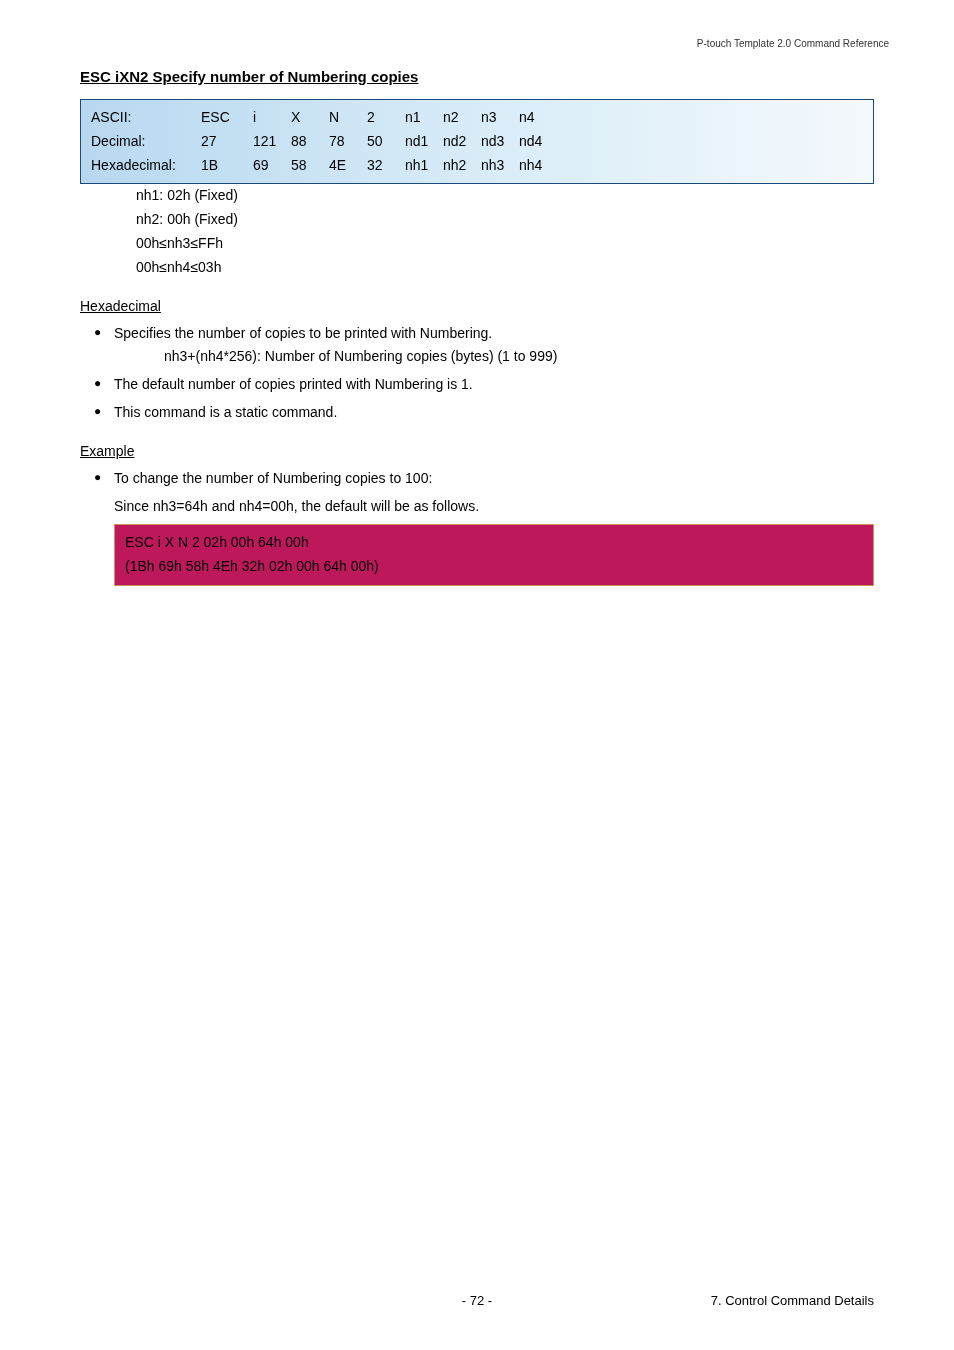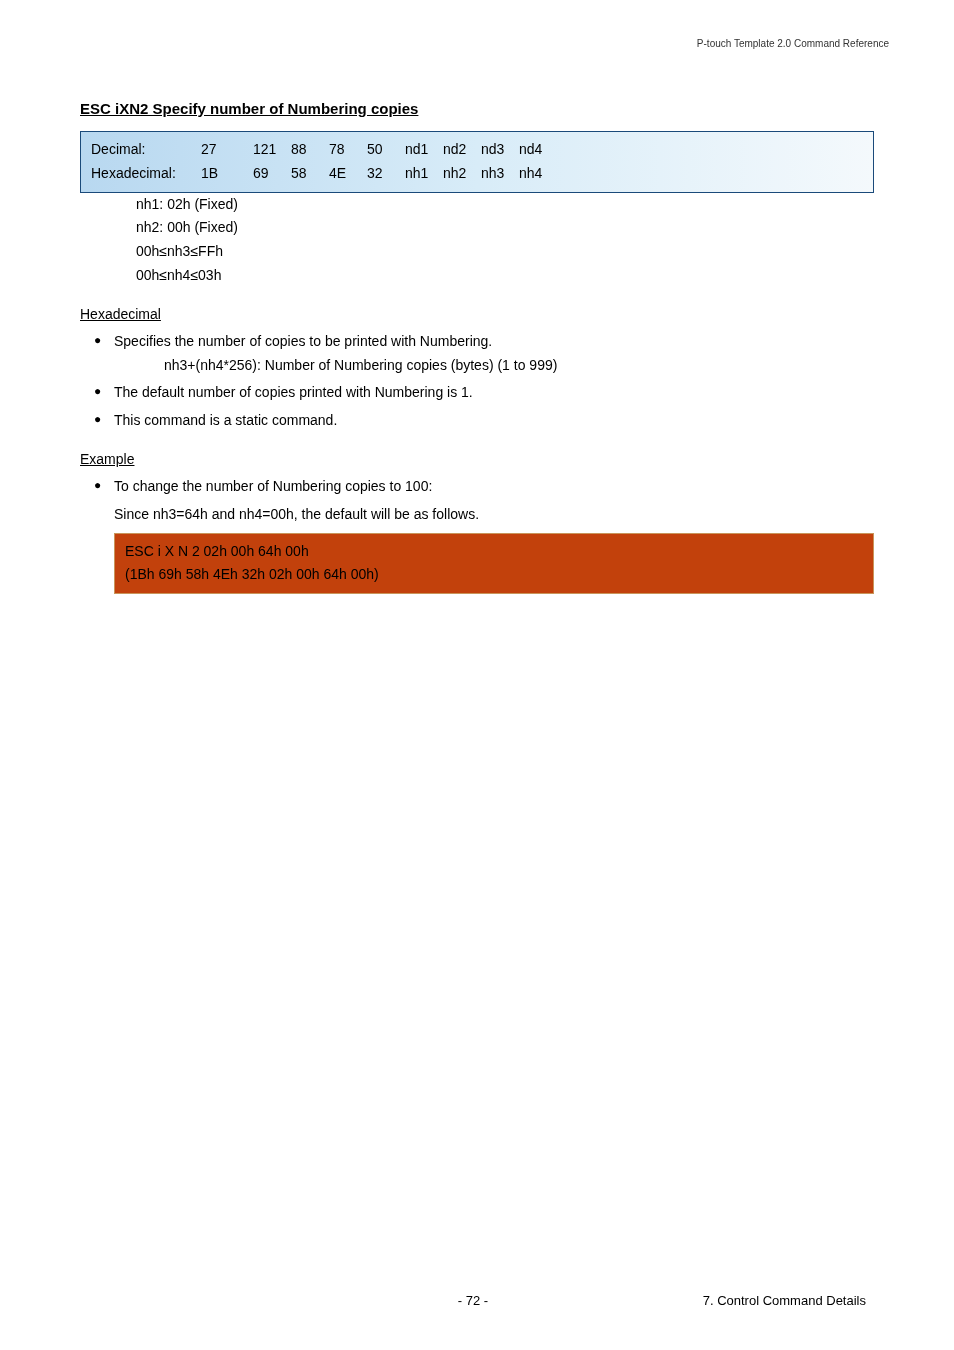--- a/index.html
+++ b/index.html
@@ -13,21 +13,21 @@
     font-size: 14px;
   }
   .header-right {
     position: absolute;
     top: 38px;
     right: 65px;
     font-size: 10px;
     color: #333;
   }
   .content {
-    padding: 100px 80px 0 80px;
+    padding: 68px 80px 0 80px;
   }
   .section-title {
     font-weight: bold;
     text-decoration: underline;
     font-size: 15px;
     margin-bottom: 14px;
   }
   .code-table {
     border: 1px solid #1a4a7a;
     width: 100%;
@@ -84,30 +84,30 @@
   }
   .continued {
     padding-left: 34px;
     line-height: 1.7;
     margin-top: 2px;
     margin-bottom: 6px;
   }
   .example-box {
     margin-left: 34px;
     border: 1px solid #c9955a;
-    background: #c2410c;
+    background: #be185d;
     padding: 6px 10px;
     font-size: 14px;
     line-height: 1.7;
   }
   .footer {
     position: absolute;
     bottom: 42px;
     left: 0;
-    right: 8px;
+    right: 0;
     padding: 0 80px;
   }
   .page-num {
     text-align: center;
     font-size: 13px;
   }
   .footer-right {
     position: absolute;
     right: 80px;
     bottom: 0;
@@ -120,20 +120,32 @@
 
 <div class="header-right">P-touch Template 2.0 Command Reference</div>
 
 <div class="content">
 
   <div class="section-title">ESC iXN2   Specify number of Numbering copies</div>
 
   <div class="code-table">
     <table>
       <tbody>
+          <tr>
+        <td class="col-label">ASCII:</td>
+        <td class="col-a">ESC</td>
+        <td class="col-b">i</td>
+        <td class="col-c">X</td>
+        <td class="col-d">N</td>
+        <td class="col-e">2</td>
+        <td class="col-f">n1</td>
+        <td class="col-g">n2</td>
+        <td class="col-h">n3</td>
+        <td class="col-i">n4</td>
+      </tr>
       <tr>
         <td class="col-label">Decimal:</td>
         <td class="col-a">27</td>
         <td class="col-b">121</td>
         <td class="col-c">88</td>
         <td class="col-d">78</td>
         <td class="col-e">50</td>
         <td class="col-f">nd1</td>
         <td class="col-g">nd2</td>
         <td class="col-h">nd3</td>

